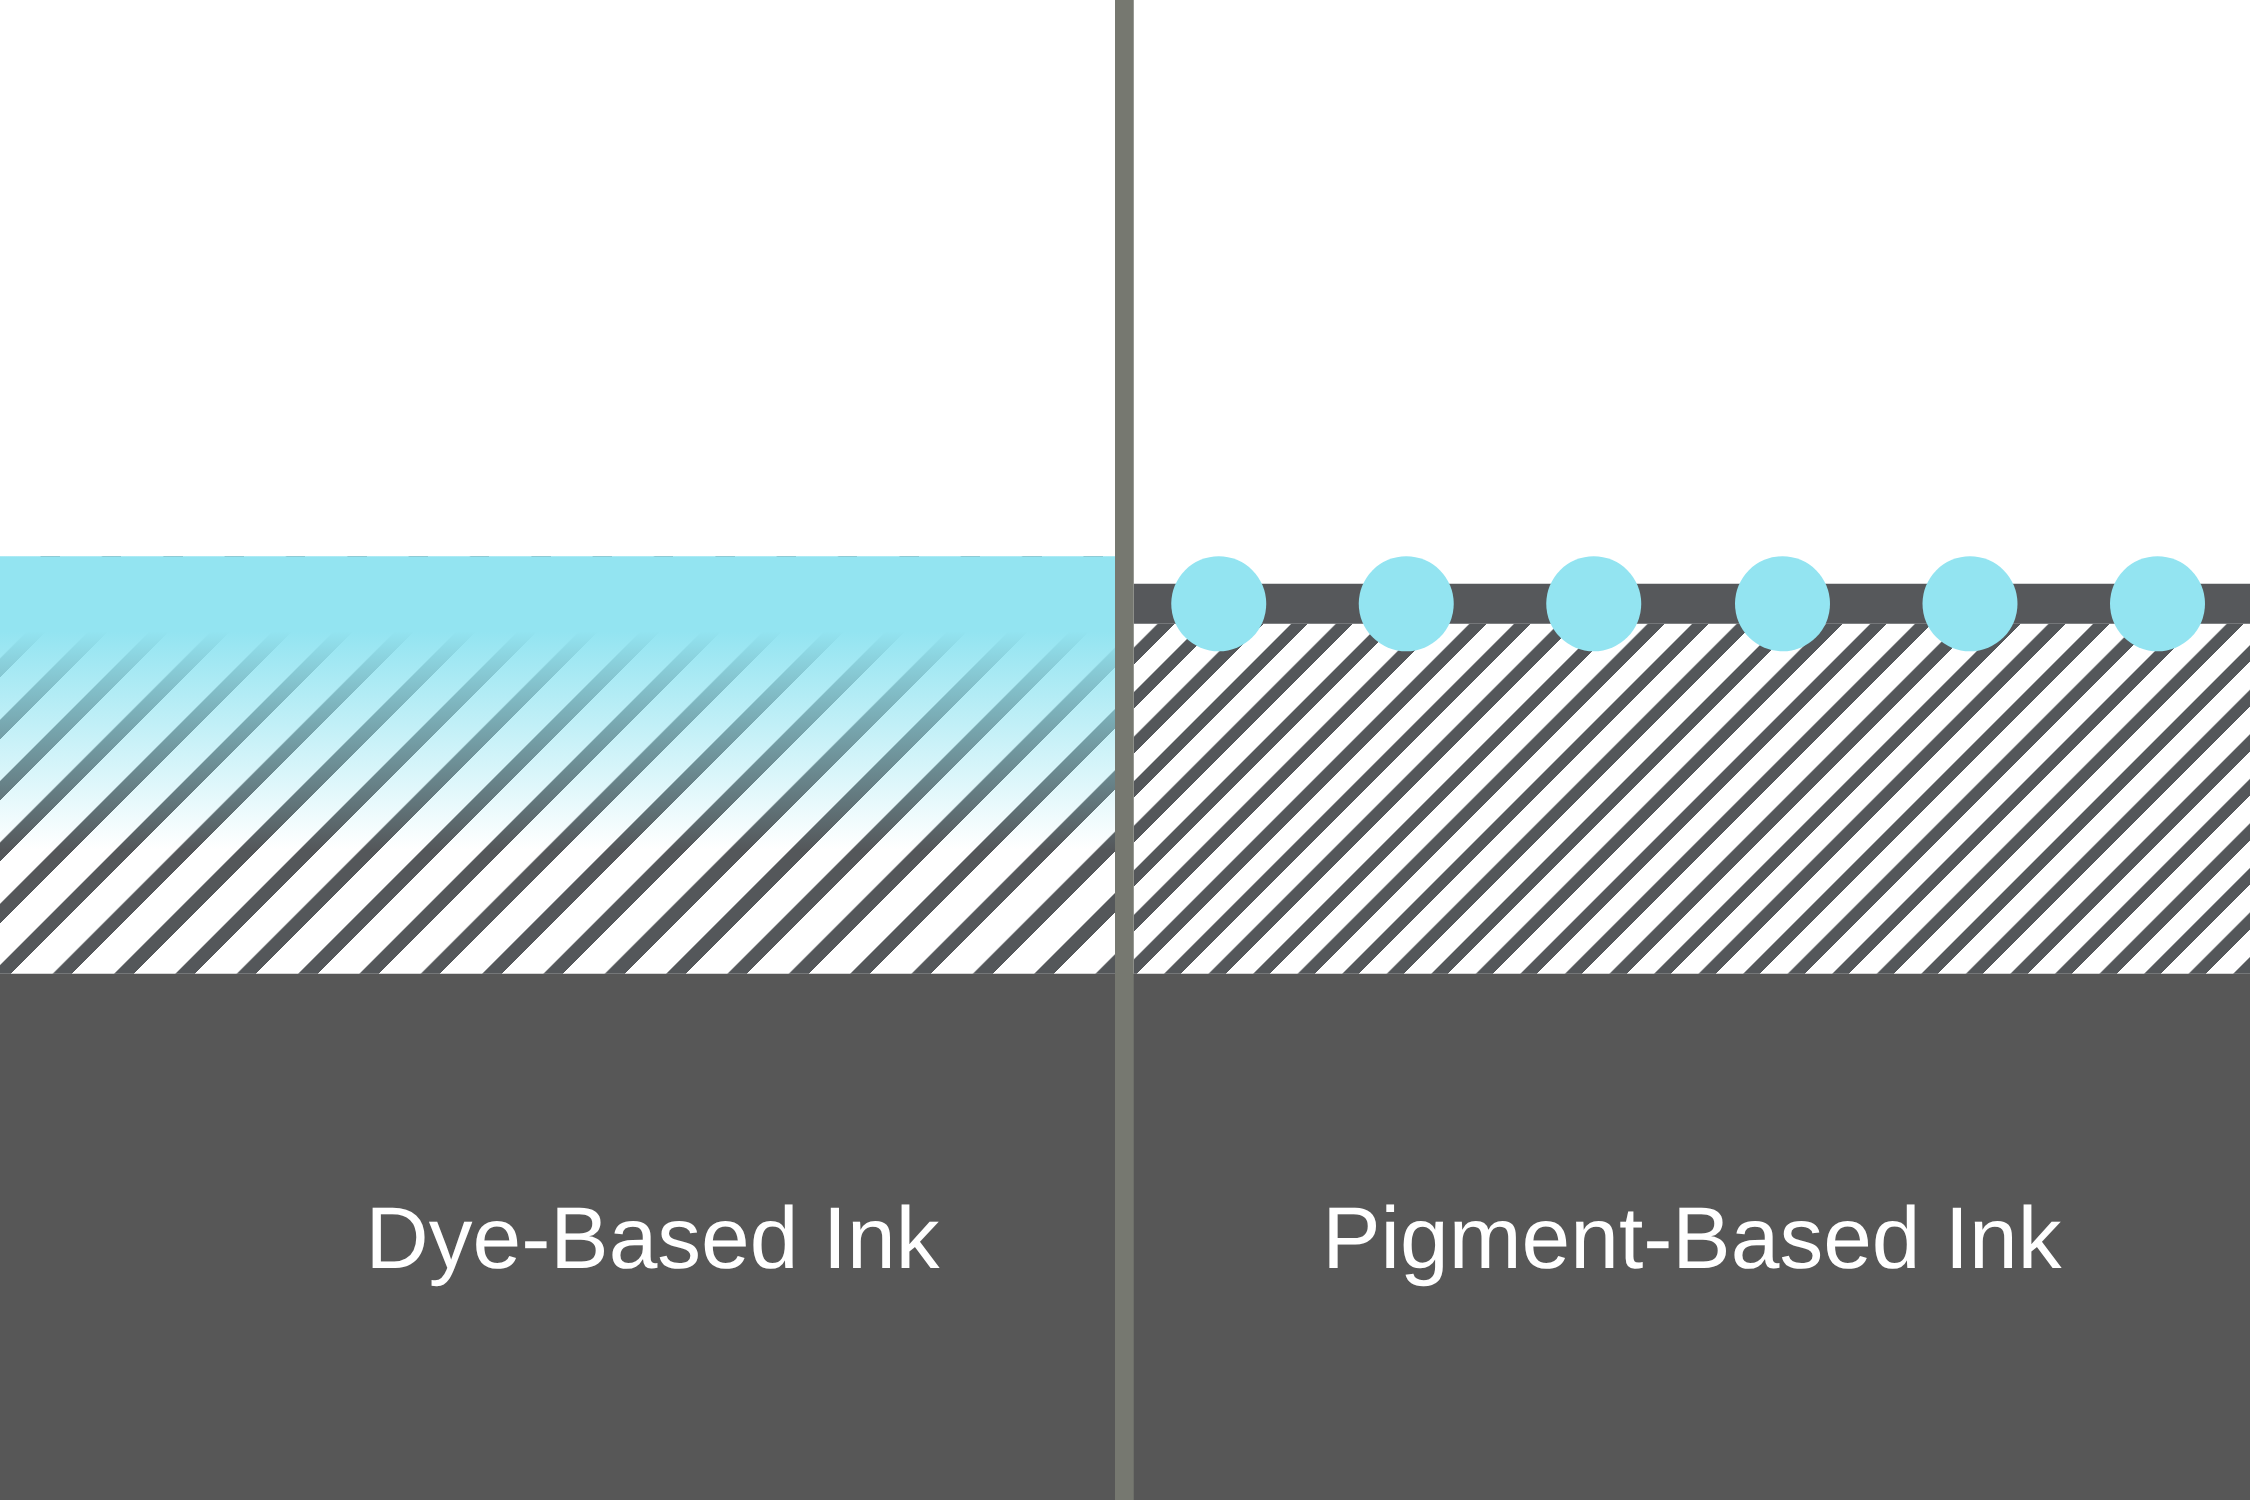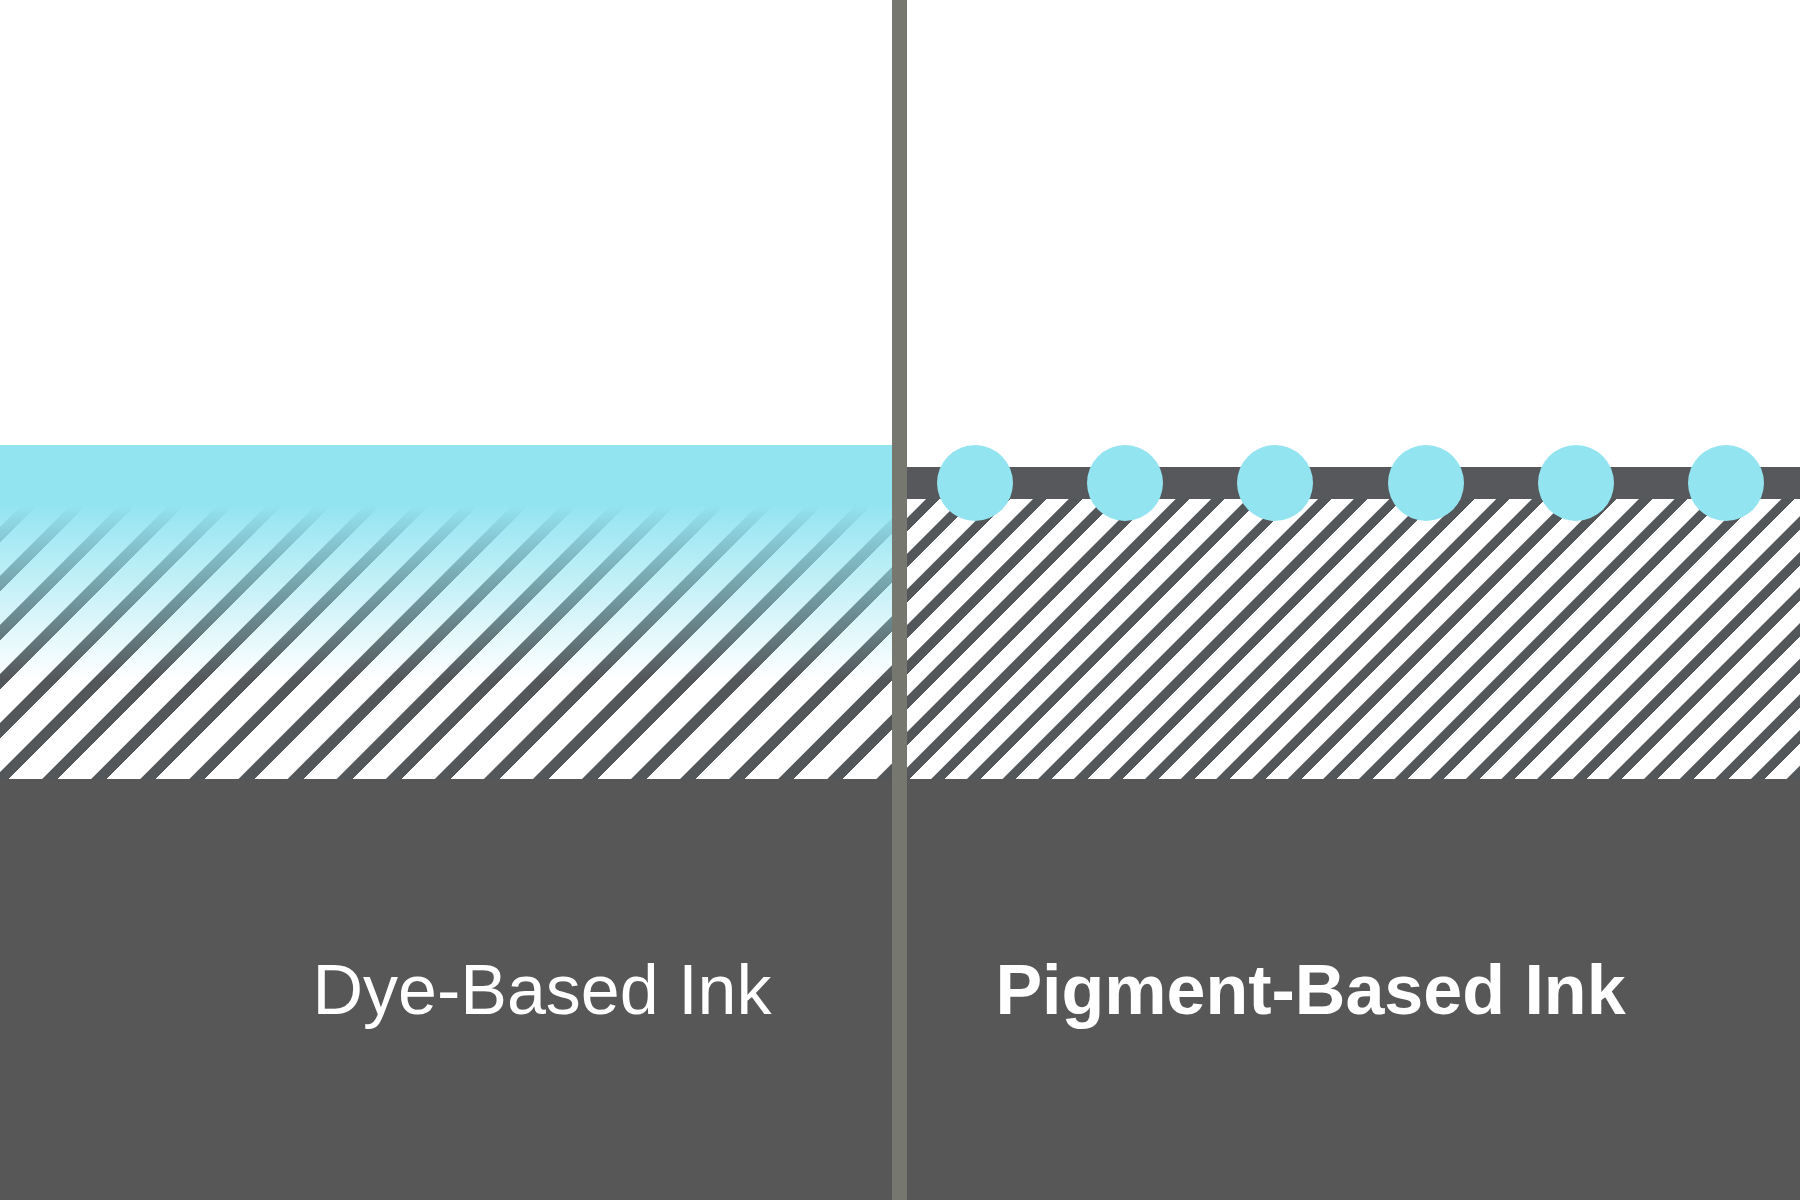--- a/index.html
+++ b/index.html
@@ -117,22 +117,22 @@
     display: flex;
     align-items: center;
     justify-content: center;
     color: var(--label-white, #ffffff);
     font-size: 70px;
     font-weight: 400;
     line-height: 1;
     z-index: 30;
     white-space: nowrap;
   }
-  .label.left  { left: 0;     width: 1044px; margin-left: 20px; }
-  .label.right { left: 864px; width: 893px; font-weight: bold; }
+  .label.left  { left: 0;     width: 1044px; }
+  .label.right { left: 907px; width: 893px; }
 </style>
 </head>
 <body>
 
 <div class="stage">
 
   <div class="dye-zone">
     <div class="hatch"></div>
     <div class="ink-gradient"></div>
   </div>

